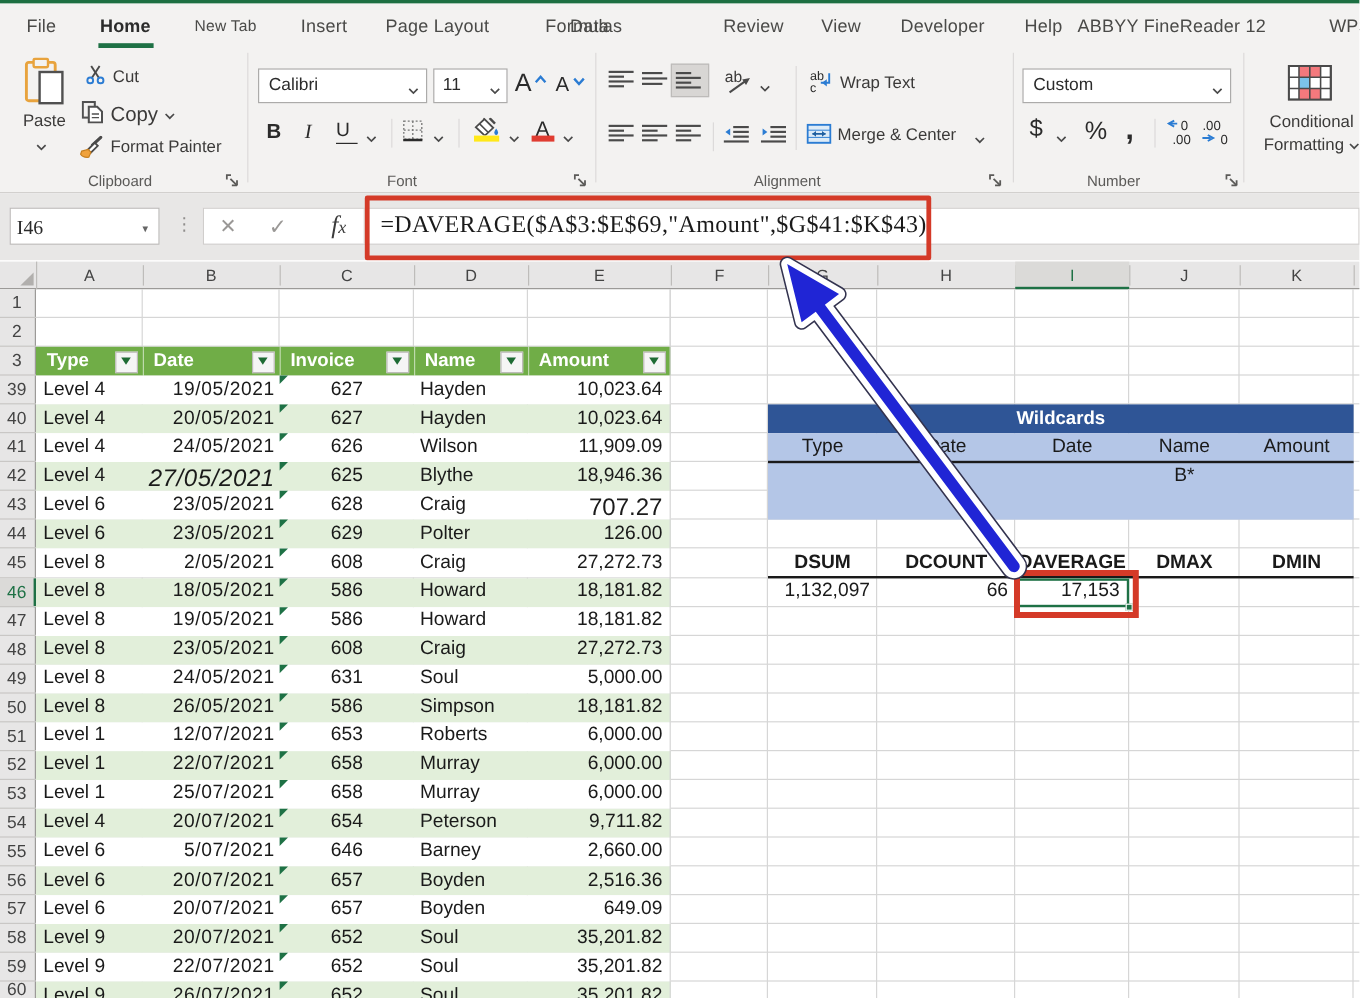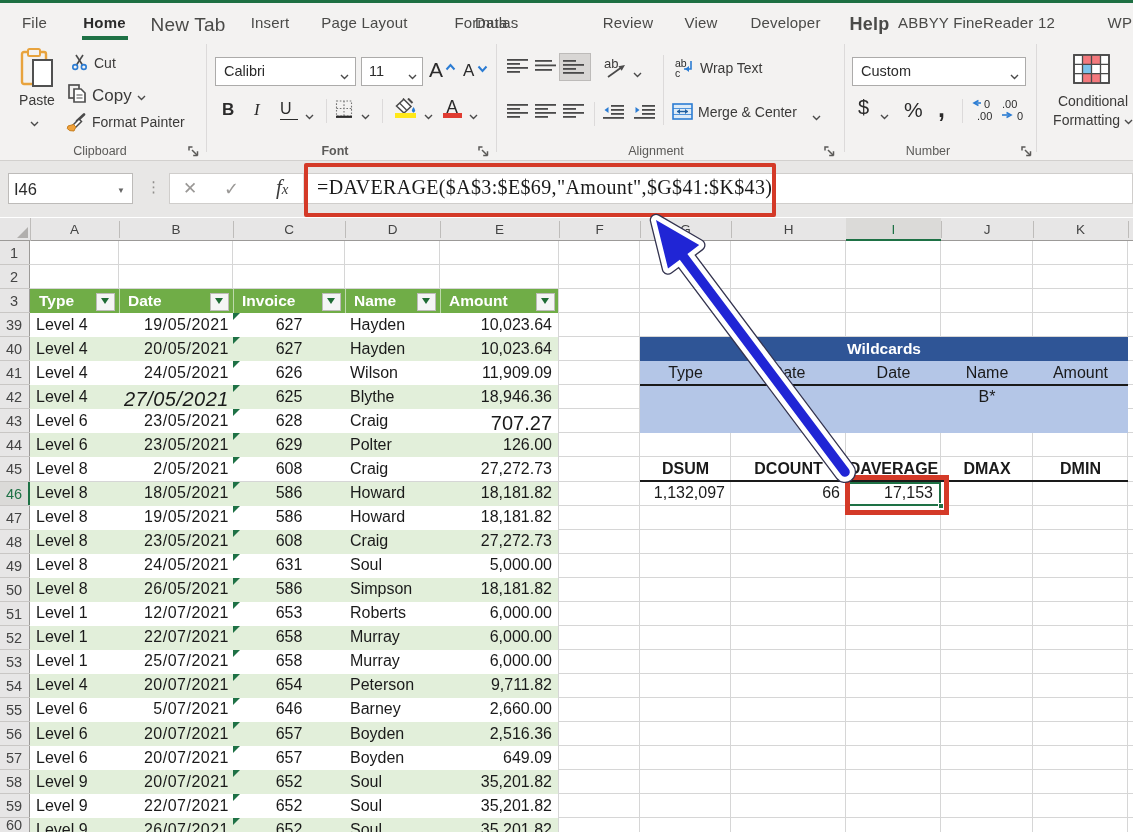--- a/index.html
+++ b/index.html
@@ -1,39 +1,39 @@
 <!DOCTYPE html>
 <html><head><meta charset="utf-8"><style>
 *{margin:0;padding:0;box-sizing:border-box;}
 html,body{width:1133px;height:832px;overflow:hidden;}
 body{font-family:"Liberation Sans",sans-serif;background:#fff;position:relative;}
 </style></head><body>
 <div style="position:absolute;left:0;top:0;width:1133px;height:3px;background:#1D6F42;"></div>
 <div style="position:absolute;left:0;top:3px;width:1133px;height:37px;background:#F3F2F1;"></div>
 <div style="position:absolute;left:-45.5px;top:14px;width:160px;height:20px;text-align:center;font-size:15px;letter-spacing:0.2px;color:#4A4A48;font-weight:400;">File</div>
 <div style="position:absolute;left:24.5px;top:14px;width:160px;height:20px;text-align:center;font-size:15px;letter-spacing:0.2px;color:#2b2b2b;font-weight:600;">Home</div>
-<div style="position:absolute;left:108.0px;top:14px;width:160px;height:20px;text-align:center;font-size:19px;letter-spacing:0.2px;color:#4A4A48;font-weight:400;">New Tab</div>
+<div style="position:absolute;left:108.0px;top:14px;width:160px;height:20px;text-align:center;font-size:13px;letter-spacing:0.2px;color:#4A4A48;font-weight:400;">New Tab</div>
 <div style="position:absolute;left:190.0px;top:14px;width:160px;height:20px;text-align:center;font-size:15px;letter-spacing:0.2px;color:#4A4A48;font-weight:400;">Insert</div>
 <div style="position:absolute;left:284.5px;top:14px;width:160px;height:20px;text-align:center;font-size:15px;letter-spacing:0.2px;color:#4A4A48;font-weight:400;">Page Layout</div>
 <div style="position:absolute;left:394.5px;top:14px;width:160px;height:20px;text-align:center;font-size:15px;letter-spacing:0.2px;color:#4A4A48;font-weight:400;padding-left:24px;">Formulas</div>
 <div style="position:absolute;left:475.0px;top:14px;width:160px;height:20px;text-align:left;font-size:15px;letter-spacing:0.2px;color:#4A4A48;font-weight:400;">Data</div>
 <div style="position:absolute;left:548.0px;top:14px;width:160px;height:20px;text-align:center;font-size:15px;letter-spacing:0.2px;color:#4A4A48;font-weight:400;">Review</div>
 <div style="position:absolute;left:621.0px;top:14px;width:160px;height:20px;text-align:center;font-size:15px;letter-spacing:0.2px;color:#4A4A48;font-weight:400;">View</div>
 <div style="position:absolute;left:705.5px;top:14px;width:160px;height:20px;text-align:center;font-size:15px;letter-spacing:0.2px;color:#4A4A48;font-weight:400;">Developer</div>
-<div style="position:absolute;left:789.5px;top:14px;width:160px;height:20px;text-align:center;font-size:18px;letter-spacing:0.2px;color:#4A4A48;font-weight:700;">Help</div>
+<div style="position:absolute;left:789.5px;top:14px;width:160px;height:20px;text-align:center;font-size:15px;letter-spacing:0.2px;color:#4A4A48;font-weight:400;">Help</div>
 <div style="position:absolute;left:896.5px;top:14px;width:160px;height:20px;text-align:center;font-size:15px;letter-spacing:0.2px;color:#4A4A48;font-weight:400;">ABBYY FineReader 12</div>
 <div style="position:absolute;left:1045.0px;top:14px;width:160px;height:20px;text-align:center;font-size:15px;letter-spacing:0.2px;color:#4A4A48;font-weight:400;">WPS</div>
 <div style="position:absolute;left:82px;top:36px;width:46px;height:3.5px;background:#1E7145;"></div>
 <div style="position:absolute;left:0;top:40px;width:1133px;height:121px;background:#F3F2F1;border-bottom:1px solid #D2D0CE;"></div>
 <div style="position:absolute;left:205.5px;top:44px;width:1px;height:108px;background:#DCDADA;"></div>
 <div style="position:absolute;left:495.5px;top:44px;width:1px;height:108px;background:#DCDADA;"></div>
 <div style="position:absolute;left:843.5px;top:44px;width:1px;height:108px;background:#DCDADA;"></div>
 <div style="position:absolute;left:1035.5px;top:44px;width:1px;height:108px;background:#DCDADA;"></div>
 <div style="position:absolute;left:40px;top:144px;width:120px;height:14px;text-align:center;font-size:12.5px;color:#5b5a58;">Clipboard</div>
-<div style="position:absolute;left:275px;top:144px;width:120px;height:14px;text-align:center;font-size:12.5px;color:#5b5a58;font-weight:bold;">Font</div>
+<div style="position:absolute;left:275px;top:144px;width:120px;height:14px;text-align:center;font-size:12.5px;color:#5b5a58;">Font</div>
 <div style="position:absolute;left:596px;top:144px;width:120px;height:14px;text-align:center;font-size:12.5px;color:#5b5a58;">Alignment</div>
 <div style="position:absolute;left:868px;top:144px;width:120px;height:14px;text-align:center;font-size:12.5px;color:#5b5a58;">Number</div>
 <div style="position:absolute;left:188px;top:144px;width:11px;height:11px;"><svg width="12" height="12" viewBox="0 0 12 12">
       <path d="M1 4.5 L1 1 L4.5 1" stroke="#5b5a58" stroke-width="1.5" fill="none"></path>
       <path d="M4 4 L9.5 9.5" stroke="#5b5a58" stroke-width="1.5"></path>
       <path d="M9.5 9.5 L9.5 5.2 M9.5 9.5 L5.2 9.5" stroke="#5b5a58" stroke-width="1.5"></path>
     </svg></div>
 <div style="position:absolute;left:478px;top:144px;width:11px;height:11px;"><svg width="12" height="12" viewBox="0 0 12 12">
       <path d="M1 4.5 L1 1 L4.5 1" stroke="#5b5a58" stroke-width="1.5" fill="none"></path>
       <path d="M4 4 L9.5 9.5" stroke="#5b5a58" stroke-width="1.5"></path>
@@ -245,21 +245,21 @@
 <rect x="9.5" y="19.5" width="18" height="9.5" fill="#F4797D"></rect>
 <path d="M9.5 1 V29 M18.5 1 V29 M27.5 1 V29 M1 10.4 H36 M1 19.7 H36" stroke="#4a4a4a" stroke-width="1.3" fill="none"></path>
 <rect x="1" y="1" width="35" height="28" fill="none" stroke="#4a4a4a" stroke-width="1.6"></rect>
     </svg></div>
 <div style="position:absolute;left:1030px;top:93px;width:126px;height:16px;text-align:center;font-size:14px;color:#3b3a39;">Conditional</div>
 <div style="position:absolute;left:1030px;top:112px;width:126px;height:16px;text-align:center;font-size:14px;color:#3b3a39;">Formatting <svg width="9" height="6" viewBox="0 0 9 6">
       <path d="M1 1 L4.5 4.5 L8 1" stroke="#4a4a4a" stroke-width="1.4" fill="none"></path>
     </svg></div>
 <div style="position:absolute;left:0;top:161px;width:1133px;height:56px;background:#E8E7E6;"></div>
 <div style="position:absolute;left:8px;top:173px;width:125px;height:31px;background:#fff;border:1px solid #BDBBB9;"></div>
-<div style="position:absolute;left:14px;top:180px;width:60px;height:18px;font-family:Liberation Sans, sans-serif;font-size:16.5px;color:#2b2b2b;">I46</div>
+<div style="position:absolute;left:14px;top:180px;width:60px;height:18px;font-family:Liberation Serif, serif;font-size:16.5px;color:#2b2b2b;">I46</div>
 <div style="position:absolute;left:117px;top:186px;width:10px;height:8px;font-size:8px;color:#666;">▼</div>
 <div style="position:absolute;left:146px;top:178px;width:10px;height:22px;font-size:15px;color:#908e8c;">⋮</div>
 <div style="position:absolute;left:169px;top:173px;width:964px;height:31px;background:#fff;border:1px solid #D0CECC;"></div>
 <div style="position:absolute;left:183px;top:178px;width:20px;height:20px;font-size:17px;color:#9a9896;">✕</div>
 <div style="position:absolute;left:224px;top:178px;width:22px;height:20px;font-size:18px;color:#9a9896;">✓</div>
 <div style="position:absolute;left:276px;top:175px;width:26px;height:24px;font-family:Liberation Serif,serif;font-style:italic;font-size:21px;color:#3b3b3b;"><i>f</i><i style="font-size:15px;">x</i></div>
 <div style="position:absolute;left:303px;top:174px;width:1px;height:29px;background:#E0DEDC;"></div>
 <div style="position:absolute;left:317px;top:176px;width:450px;height:24px;font-family:Liberation Serif,serif;font-size:20px;letter-spacing:0.35px;color:#1a1a1a;white-space:nowrap;">=DAVERAGE($A$3:$E$69,"Amount",$G$41:$K$43)</div>
 <div style="position:absolute;left:304px;top:163px;width:472px;height:54px;border:4px solid #D43A28;border-radius:2px;"></div>
 <div style="position:absolute;left:0;top:217px;width:1133px;height:615px;background:#fff;"></div>

